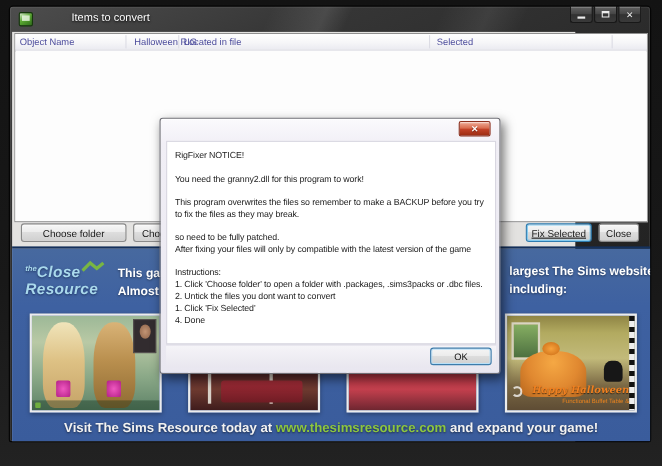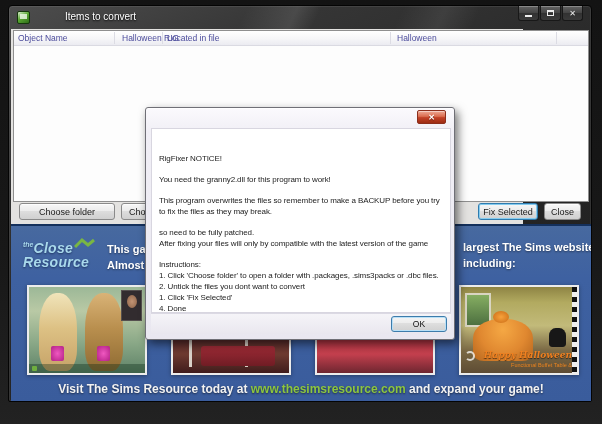--- a/index.html
+++ b/index.html
@@ -36,21 +36,21 @@
   .hcell { top:2px; font-size:8.5px; color:#4c4c9c; white-space:nowrap; }
   .hsep { top:1px; width:1px; height:12px; background:#dcdce4; }
   .list-body { left:0; top:16px; width:100%; height:154px; background:#fdfdfd; }
 
   
   .win7-btn { height:17px; display:flex; align-items:center; justify-content:center;
     background:linear-gradient(180deg,#f7f7f7 0%,#ececec 45%,#dedede 46%,#d0d0d0 100%);
     border:1px solid #8a8a8a; border-radius:3px; font-size:9px; color:#1a1a1a;
     box-shadow:inset 0 1px 0 rgba(255,255,255,0.8); white-space:nowrap; }
   .btn-partial { justify-content:flex-start; padding-left:7px; }
-  .btn-focus { border:1px solid #2e7cb0; box-shadow:inset 0 0 0 1px #86cbee, inset 0 1px 0 rgba(255,255,255,0.6); }
+  .btn-focus { border:1px solid #2e7cb0; box-shadow:inset 0 0 0 1px #86cbee, inset 0 1px 0 rgba(255,255,255,0.6);text-decoration:underline; }
 
   
   .banner { left:0; top:195px; width:580px; height:177px; overflow:hidden;
     background:linear-gradient(180deg,#47699f 0%,#3e61a1 30%,#3a5c9c 100%);
     border-top:2px solid #14305c; }
   .tsr-logo { left:12px; top:12px; color:#a9d9ec; font-style:italic; font-weight:bold;
     text-shadow:0 1px 2px rgba(0,15,50,0.55); line-height:14px; }
   .logo-the { font-size:7px; vertical-align:6px; }
   .logo-big { font-size:14px; letter-spacing:0.3px; }
   .roof-icon { position:relative; top:-4px; left:1px; }
@@ -99,21 +99,21 @@
   
   .dialog { left:145px; top:107px; width:310px; height:233px; z-index:50;
     background:linear-gradient(180deg,#fbfafd 0%,#f1eff6 10%,#e9e7f0 100%);
     border:1px solid #6f6f76; border-radius:3px;
     box-shadow:3px 4px 10px rgba(0,0,0,0.55), inset 0 1px 0 rgba(255,255,255,0.7); }
   .dialog-close { right:8px; top:2px; width:29px; height:14px; display:flex; align-items:center; justify-content:center;
     background:linear-gradient(180deg,#efab97 0%,#da6d50 45%,#c24228 55%,#9d2c12 100%);
     border:1px solid #8c2e1c; border-radius:2px; color:#fff; font-size:8px; font-weight:bold;
     text-shadow:0 1px 1px #6e1f0e; box-shadow:inset 0 1px 0 rgba(255,255,255,0.45); }
   .dialog-client { left:5px; top:20px; width:300px; height:185px; background:#ffffff;
-    border:1px solid #d8d6e0; padding:24px 0 0 7px; overflow:hidden; }
+    border:1px solid #d8d6e0; padding:7px 0 0 7px; overflow:hidden; }
   .dpara { margin-bottom:10px; }
   .dline { font-size:8px; line-height:11px; letter-spacing:-0.1px; color:#1c1c1c; white-space:nowrap; }
   .dialog-footer { left:5px; top:205px; width:300px; height:21px;
     background:linear-gradient(180deg,#f5f4f8,#e9e7ef); border-top:1px solid #dbd9e3; }
   .ok-button { right:4px; top:2px; width:56px; height:16px; display:flex; align-items:center; justify-content:center;
     background:linear-gradient(180deg,#f5f5f5 0%,#ececec 45%,#dedede 46%,#d1d1d1 100%);
     border:1px solid #3d7cab; border-radius:3px; box-shadow:inset 0 0 0 1px #b9e0f7;
     font-size:8.5px; color:#111; }
 </style>
 </head>
@@ -140,21 +140,21 @@
       </div>
     </div>
 
     <div class="abs client">
 
       <div class="abs listview">
         <div class="abs list-header">
           <div class="abs hcell" style="left:4px">Object Name</div>
           <div class="abs hcell" style="left:108px">Halloween RIG</div>
           <div class="abs hcell" style="left:153px">Located in file</div>
-          <div class="abs hcell" style="left:383px">Halloween</div>
+          <div class="abs hcell" style="left:383px">Selected</div>
           <div class="abs hsep" style="left:100px"></div>
           <div class="abs hsep" style="left:148px"></div>
           <div class="abs hsep" style="left:376px"></div>
           <div class="abs hsep" style="left:542px"></div>
         </div>
         <div class="abs list-body"></div>
       </div>
 
       <div class="abs win7-btn" style="left:8px; top:174px; width:96px;">Choose folder</div>
       <div class="abs win7-btn btn-partial" style="left:110px; top:174px; width:88px;">Choose</div>

